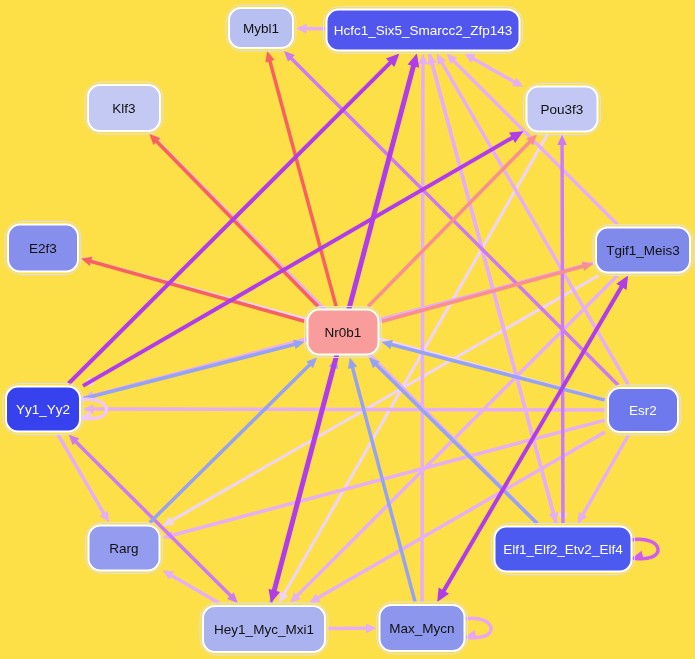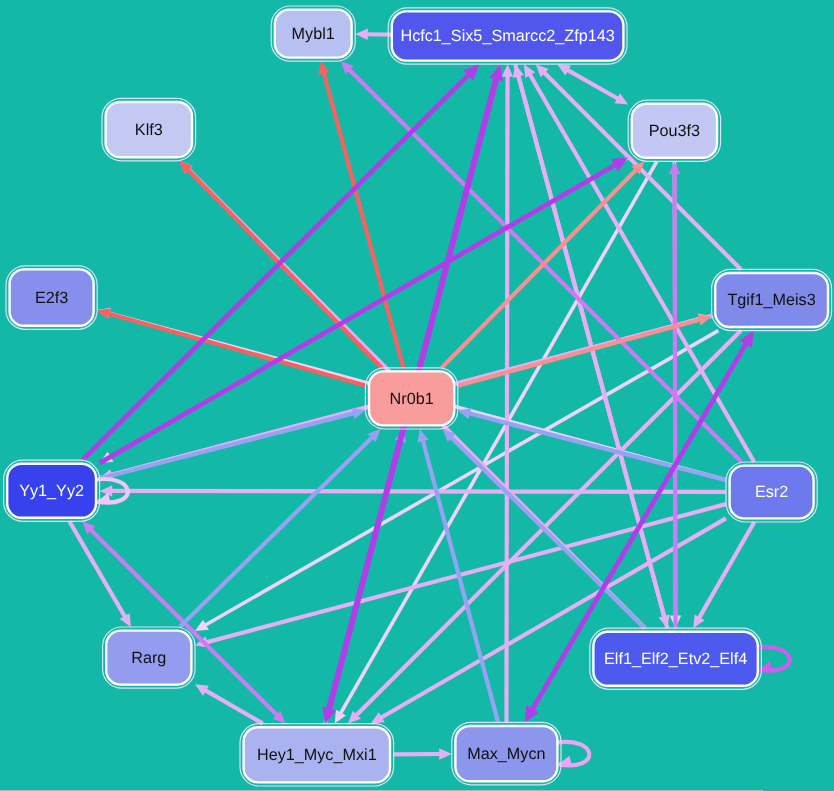--- a/index.html
+++ b/index.html
@@ -1,16 +1,16 @@
 <!DOCTYPE html>
 <html><head>
 <meta charset="utf-8">
 <style>
   html,body{margin:0;padding:0;background:#ffffff;}
-  #stage{position:relative;width:695px;height:659px;background:#14b8a6;overflow:hidden;
+  #stage{position:relative;width:695px;height:659px;background:#fde047;overflow:hidden;
          font-family:"Liberation Sans", sans-serif;}
   svg{display:block;}
   text{font-family:"Liberation Sans", sans-serif;font-size:13.5px;}
 </style>
 </head>
 <body>
 
 <div id="stage">
   <svg id="net" width="695" height="659" viewBox="0 0 695 659">
     <g id="edges-layer">

